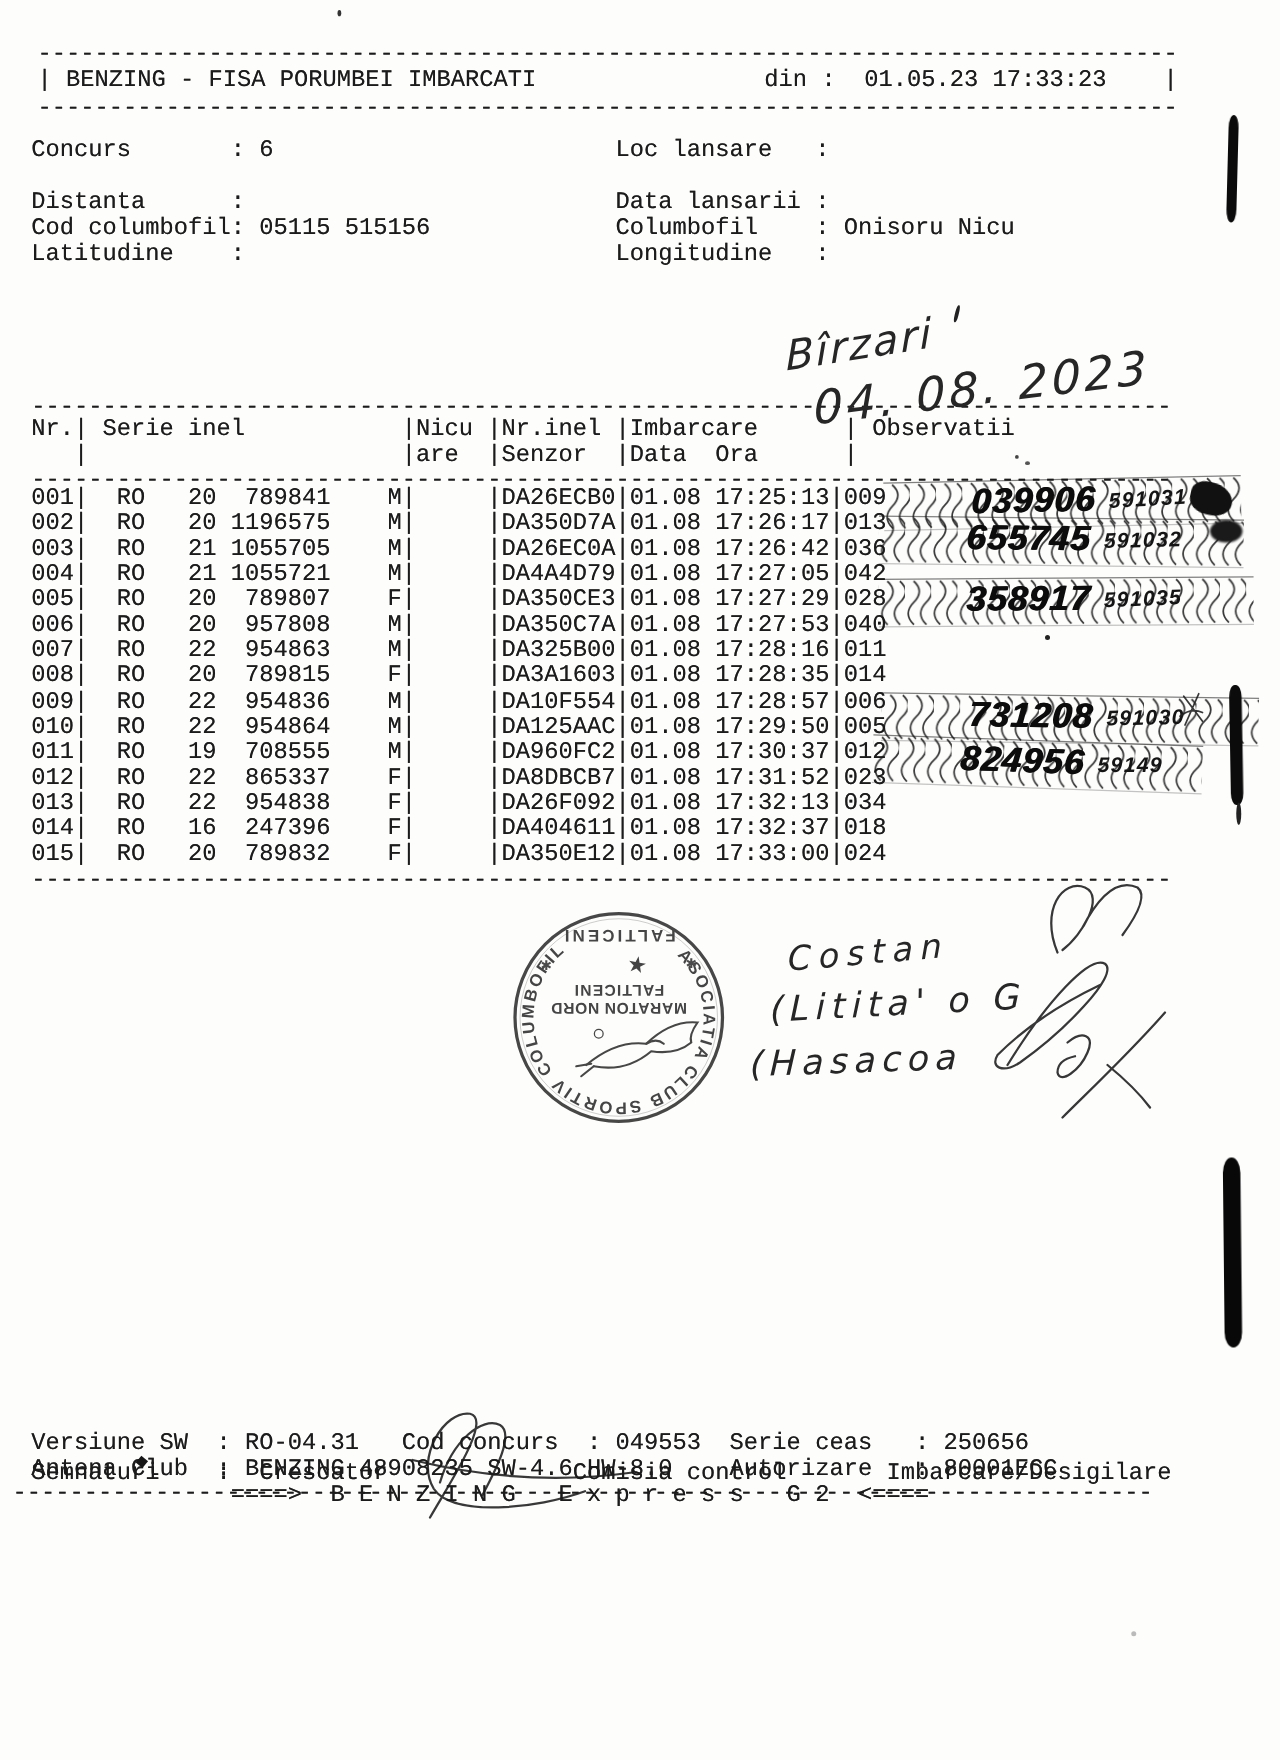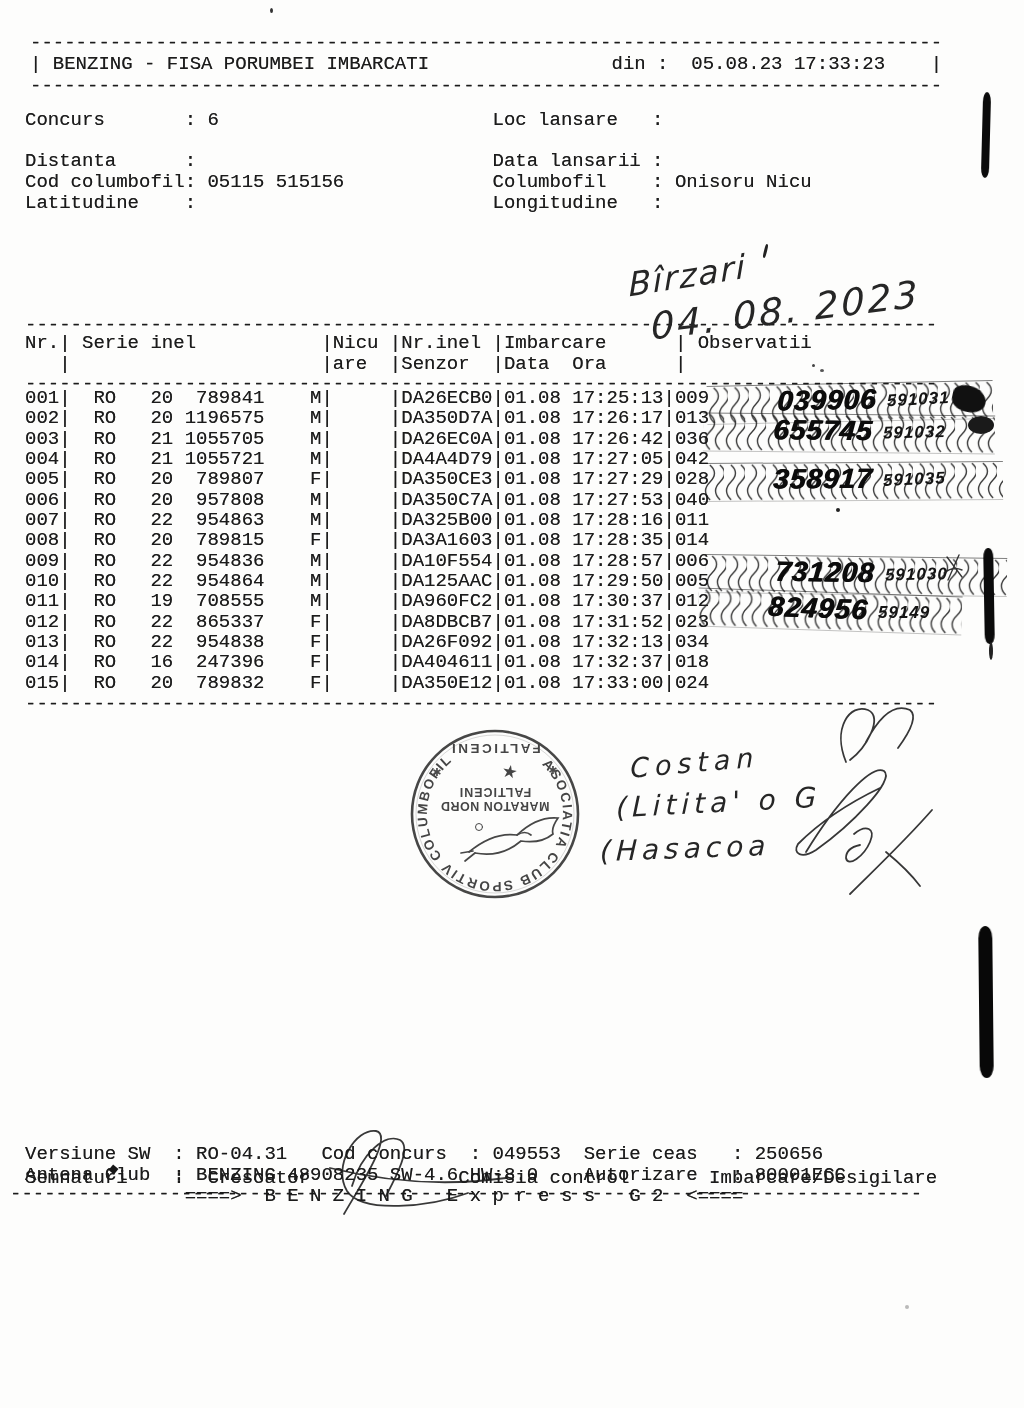--- a/index.html
+++ b/index.html
@@ -30,21 +30,21 @@
     <pattern id="wv" width="21" height="37" patternUnits="userSpaceOnUse">
       <path d="M7 1 Q16 9 7 18 Q-2 27 7 36" fill="none" stroke="#161616" stroke-width="1.4"></path>
       <path d="M17 1 Q26 9 17 18 Q8 27 17 36" fill="none" stroke="#161616" stroke-width="1.4"></path>
     </pattern>
   </defs>
 </svg>
 
 <div class="page">
 
   <pre class="mono" style="left:30px;top:33px">--------------------------------------------------------------------------------</pre>
-  <pre class="mono" style="left:30px;top:54px">| BENZING - FISA PORUMBEI IMBARCATI                din :  05.08.23 17:33:23    |</pre>
+  <pre class="mono" style="left:30px;top:54px">| BENZING - FISA PORUMBEI IMBARCATI                din :  01.05.23 17:33:23    |</pre>
   <pre class="mono" style="left:30px;top:76px">--------------------------------------------------------------------------------</pre>
 
   <pre class="mono" style="left:25px;top:110px">Concurs       : 6                        Loc lansare   :</pre>
   <pre class="mono" style="left:25px;top:151px">Distanta      :                          Data lansarii :
 Cod columbofil: 05115 515156             Columbofil    : Onisoru Nicu
 Latitudine    :                          Longitudine   :</pre>
 
   <pre class="mono" style="left:25px;top:315px">--------------------------------------------------------------------------------</pre>
   <pre class="mono" style="left:25px;top:333px">Nr.| Serie inel           |Nicu |Nr.inel |Imbarcare      | Observatii
    |                      |are  |Senzor  |Data  Ora      |</pre>

